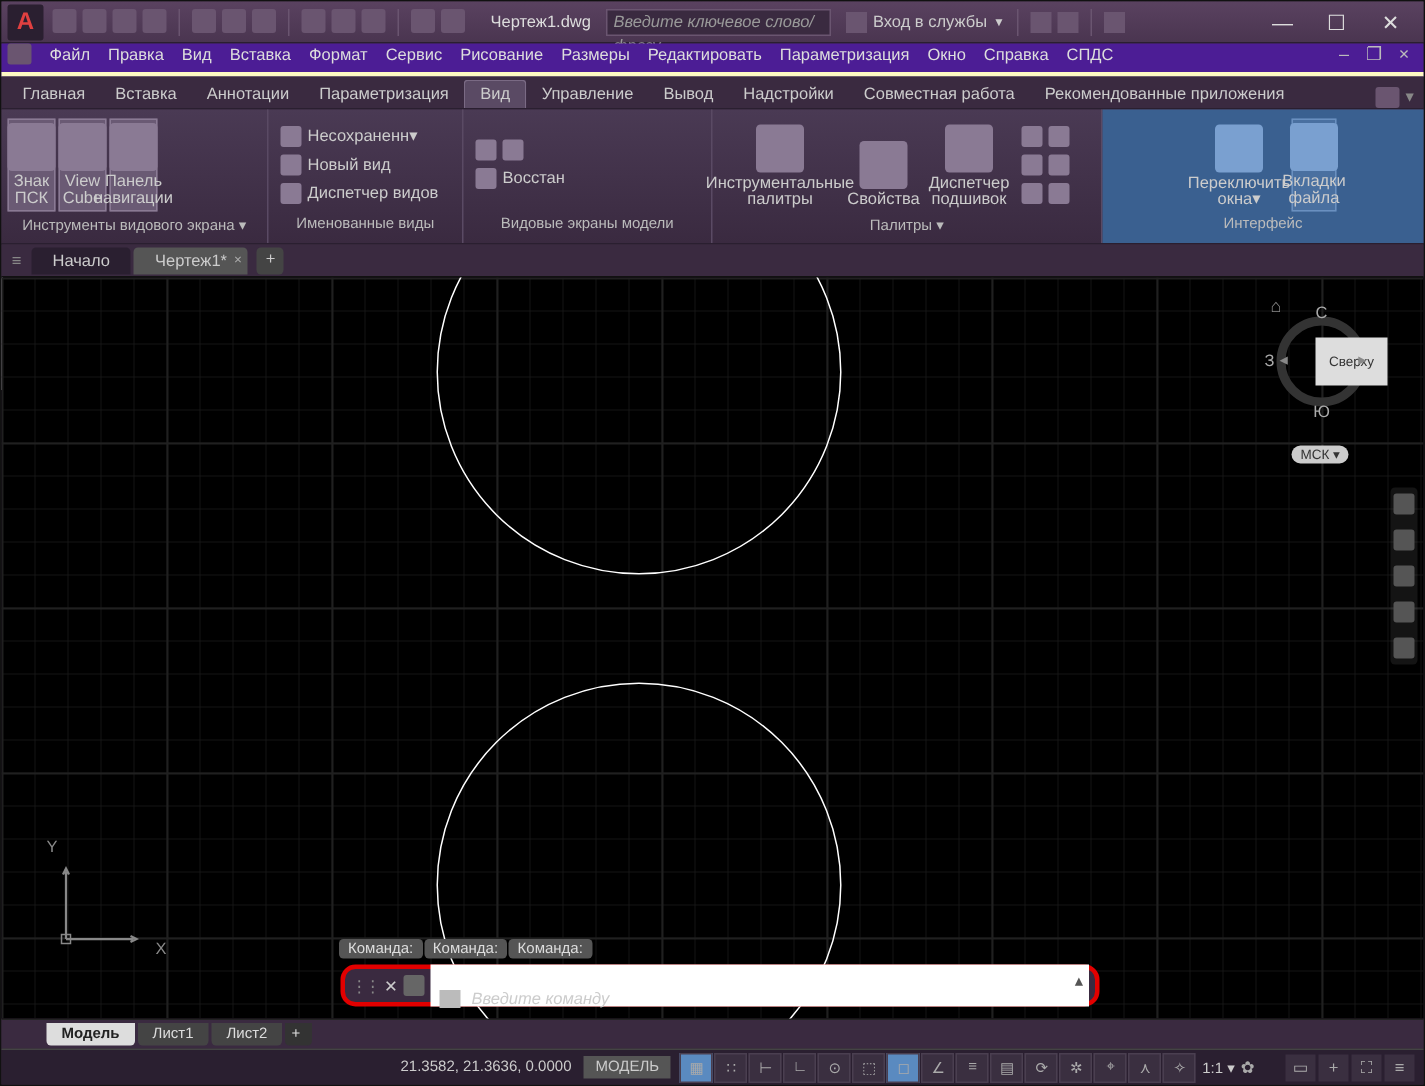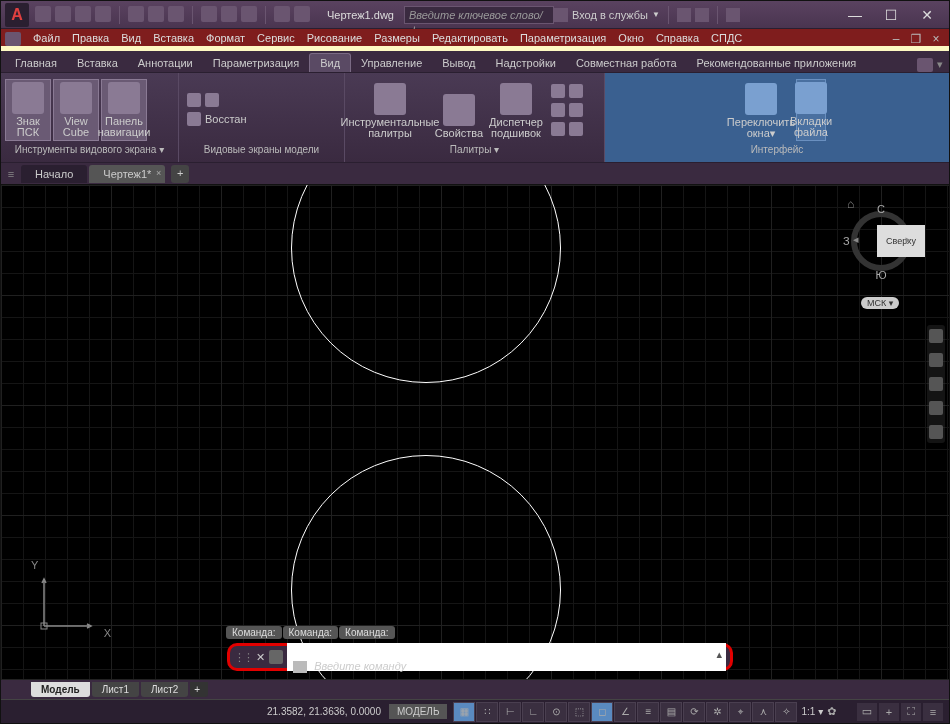--- a/index.html
+++ b/index.html
@@ -7,44 +7,44 @@
   .app{width:950px;height:724px;background:#3b2a3f;border:1px solid #111;display:flex;flex-direction:column;position:relative}
   
   
   .titlebar{height:28px;background:linear-gradient(#5a4260,#4a3550);display:flex;align-items:center;padding:0 4px;border-bottom:1px solid #2a1f30}
   .logo{width:24px;height:24px;background:#2a1f30;color:#e04040;font:bold 16px/24px Arial;text-align:center;border-radius:2px}
   .qat{display:flex;gap:4px;margin-left:6px}
   .qat .ico{width:16px;height:16px;background:#6a5570;border-radius:2px}
   .sep{width:1px;height:18px;background:#6a5570;margin:0 4px}
   .doctitle{margin-left:17px;color:#ddd}
   .search-box{margin-left:10px;width:150px;height:18px;background:#3a2a40;border:1px solid #6a5570;color:#999;font-style:italic;padding:0 4px;line-height:16px}
-  .account{display:flex;align-items:center;gap:4px}
+  .account{margin-left:10px;display:flex;align-items:center;gap:4px}
   .winbtns{margin-left:auto;display:flex}
   .winbtn{width:36px;height:26px;text-align:center;line-height:26px;color:#ddd;font-size:14px}
   
   
-  .menubar{height:22px;background:#7f1d1d;display:flex;align-items:flex-end;padding:0 4px;border-bottom:5px solid #fef9c3}
+  .menubar{height:22px;background:#4c1d95;display:flex;align-items:flex-start;padding:0 4px;border-bottom:3px solid #fef9c3}
   .mico{width:16px;height:14px;background:#6a5570;margin-right:6px;border-radius:2px}
   .menu-item{padding:2px 6px;color:#ddd}
   .docbtns{margin-left:auto;display:flex;gap:2px}
   .docbtns span{width:18px;text-align:center;color:#bbb;font-size:12px}
   
   
   .ribtabs{height:22px;background:#3a2a40;display:flex;align-items:flex-end;padding-left:4px;border-bottom:1px solid #2a1f30}
   .ribtab{padding:3px 10px;color:#ccc;background:#3a2a40}
   .ribtab.active{background:#5a4a64;border:1px solid #7a6a84;border-bottom:none;border-radius:3px 3px 0 0}
   .ribicons{margin-left:auto;display:flex;gap:4px;padding-right:6px;align-items:center}
   .ribicons span{width:16px;height:14px;background:#6a5570;border-radius:2px}
   
   
   .ribbon{height:90px;background:linear-gradient(#4a3a54,#3a2a40);display:flex;border-bottom:1px solid #2a1f30}
   .panel{border-right:1px solid #5a4a64;display:flex;flex-direction:column;padding:2px 4px}
   .panel-body{flex:1;display:flex;align-items:center;gap:2px}
   .panel-title{height:16px;text-align:center;color:#bbb;font-size:10px}
-  .bigbtn{width:46px;height:62px;display:flex;flex-direction:column;align-items:center;justify-content:flex-end;padding-bottom:2px;text-align:center;font-size:10px;line-height:11px}
+  .bigbtn{width:32px;height:62px;display:flex;flex-direction:column;align-items:center;justify-content:flex-end;padding-bottom:2px;text-align:center;font-size:10px;line-height:11px}
   .bigbtn .bicon{width:32px;height:32px;background:#8a7a94;border-radius:3px;margin-bottom:2px}
   .bigbtn.on{background:#6a5a74;border:1px solid #8a7a94}
   .smrow{display:flex;flex-direction:column;gap:3px}
   .smbtn{display:flex;align-items:center;gap:4px;padding:1px 4px;font-size:10px}
   .smbtn .sico{width:14px;height:14px;background:#8a7a94;border-radius:2px}
   
   
   .doctabs{height:22px;background:#3a2a40;display:flex;align-items:center;border-bottom:1px solid #111}
   .doctab{padding:3px 14px;color:#999;background:#2a1f30;margin-right:2px;position:relative;border-radius:3px 3px 0 0}
   .doctab.active{background:#555;color:#eee}
@@ -205,20 +205,39 @@
             <div class="bicon"></div>
             <span>View Cube</span>
           </div>
         <div class="bigbtn on">
             <div class="bicon"></div>
             <span>Панель навигации</span>
           </div>
       </div>
       <div class="panel-title">Инструменты видового экрана ▾</div>
     </div>
+    <div class="panel" style="width:130px">
+      <div class="panel-body">
+          <div class="smrow">
+        <div class="smbtn">
+              <span class="sico"></span>
+              <span>Несохраненн▾</span>
+            </div>
+        <div class="smbtn">
+              <span class="sico"></span>
+              <span>Новый вид</span>
+            </div>
+        <div class="smbtn">
+              <span class="sico"></span>
+              <span>Диспетчер видов</span>
+            </div>
+      </div>
+        </div>
+      <div class="panel-title">Именованные виды</div>
+    </div>
     <div class="panel" style="width:166px">
       <div class="panel-body">
         <div class="smrow">
           <div class="smbtn">
               <span class="sico"></span>
               <span class="sico"></span>
             </div>
           <div class="smbtn">
               <span class="sico"></span>
               <span>Восстан</span>

